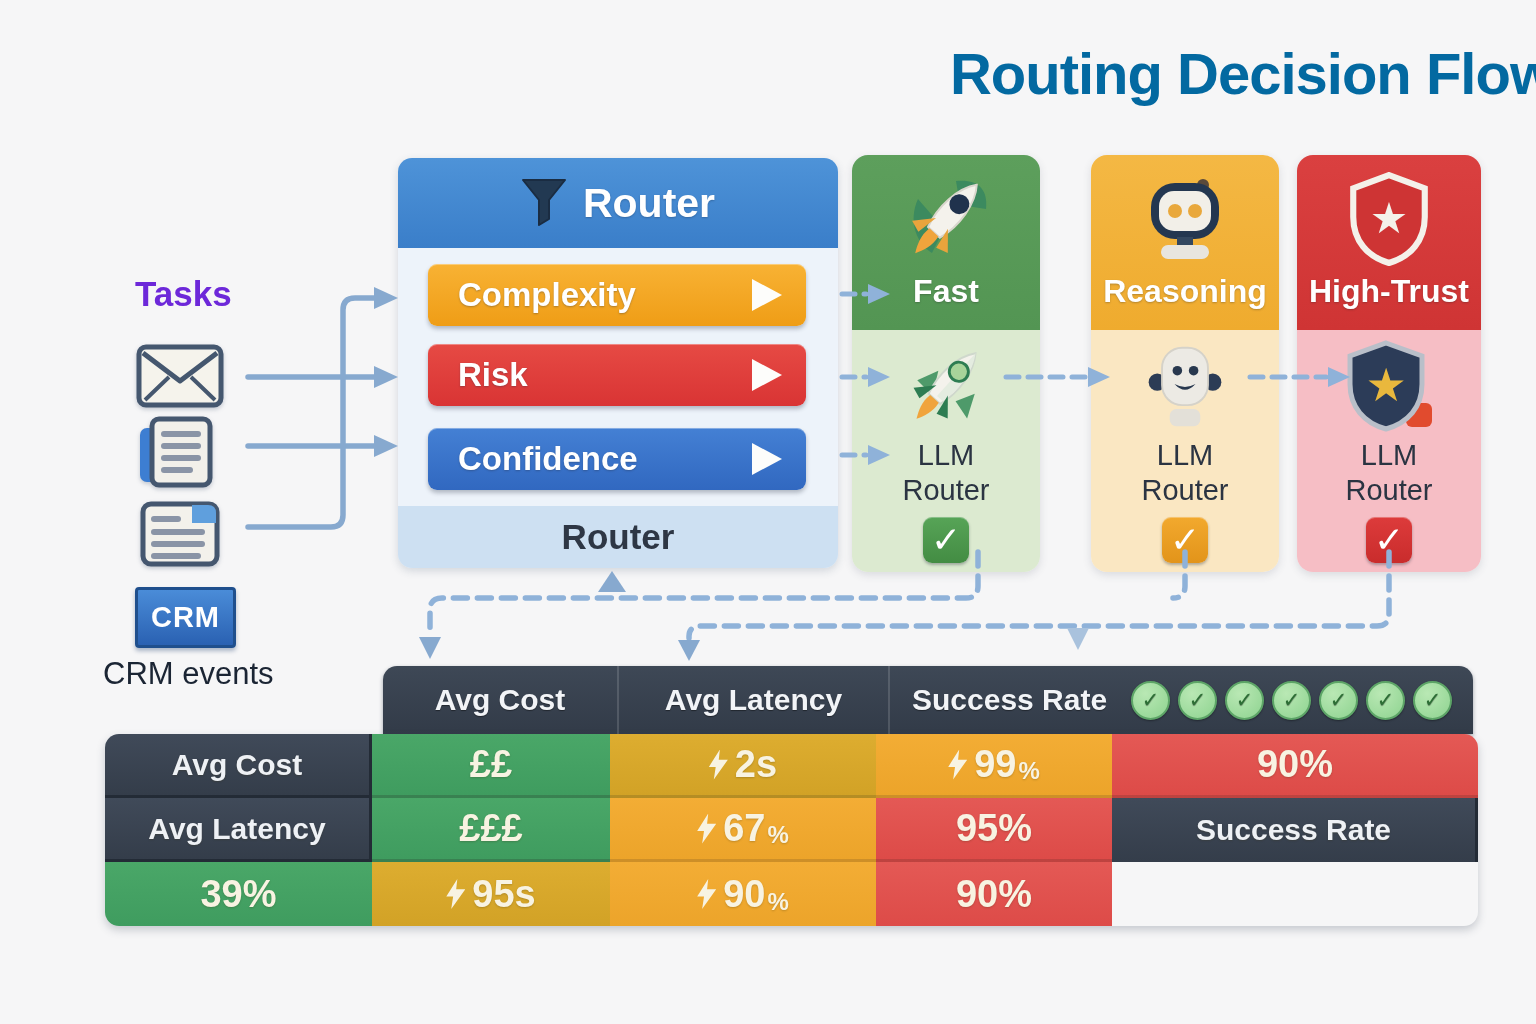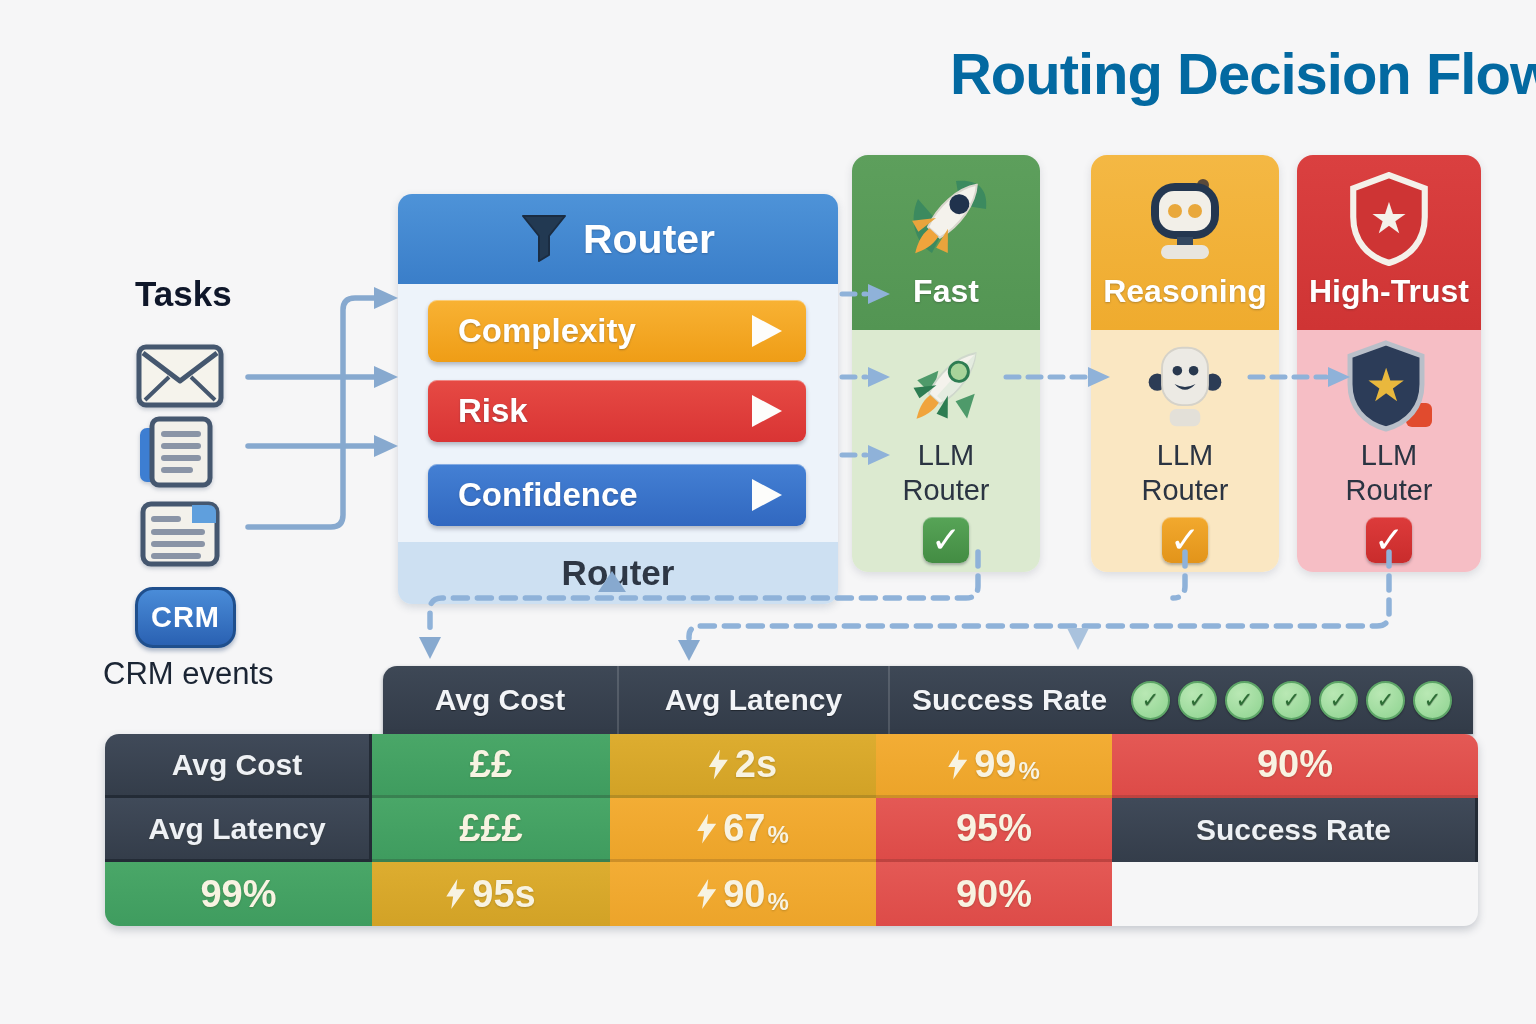--- a/index.html
+++ b/index.html
@@ -7,30 +7,30 @@
   #canvas{position:relative;width:1536px;height:1024px;background:#f6f6f7;overflow:hidden;margin:0 auto;}
 
   
   .title{position:absolute;top:40px;left:18px;width:100%;text-align:right;
     font-size:58px;font-weight:bold;color:#0369a1;letter-spacing:-1px;}
 
   
   #arrows{position:absolute;left:0;top:0;width:1536px;height:1024px;pointer-events:none;z-index:5;}
 
   
-  .tasks-heading{position:absolute;left:135px;top:274px;font-size:35px;font-weight:bold;color:#0f172a;}
+  .tasks-heading{position:absolute;left:135px;top:274px;font-size:35px;font-weight:bold;color:#6d28d9;}
   .task-icon{position:absolute;filter:drop-shadow(0 2px 2px rgba(40,60,90,.25));}
-  .crm-badge{position:absolute;left:135px;top:587px;width:95px;height:55px;border-radius:18px;
+  .crm-badge{position:absolute;left:135px;top:587px;width:95px;height:55px;border-radius:4px;
     background:linear-gradient(#4a8cd8,#2a61b2);border:3px solid #1f4f8d;box-shadow:0 3px 4px rgba(30,60,110,.35);
     display:flex;align-items:center;justify-content:center;color:#fff;font-weight:bold;font-size:29px;letter-spacing:1px;}
   .crm-caption{position:absolute;left:103px;top:656px;font-size:31px;color:#1b2534;}
 
   
   .router{position:absolute;left:398px;top:158px;width:440px;height:410px;border-radius:14px;
-    background:#edf3fa;box-shadow:0 3px 8px rgba(50,70,100,.18);z-index:2;margin-top:36px;}
+    background:#edf3fa;box-shadow:0 3px 8px rgba(50,70,100,.18);z-index:2;}
   .router-header{position:absolute;left:0;top:0;width:100%;height:90px;border-radius:14px 14px 0 0;
     background:linear-gradient(#4e93d8,#3a7ec9);display:flex;align-items:center;justify-content:center;gap:16px;}
   .router-header-label{color:#fff;font-size:41px;font-weight:bold;text-shadow:0 1px 2px rgba(20,40,70,.3);}
   .criteria-bar{position:absolute;left:30px;width:378px;height:62px;border-radius:9px;
     display:flex;align-items:center;box-shadow:0 3px 4px rgba(40,50,70,.3), inset 0 1px 0 rgba(255,255,255,.35);}
   .bar-complexity{top:106px;background:linear-gradient(#f8b234,#ef9d16);}
   .bar-risk{top:186px;background:linear-gradient(#e64a44,#d93434);}
   .bar-confidence{top:270px;background:linear-gradient(#4480d4,#3168c0);}
   .criteria-label{color:#fff;font-size:33px;font-weight:bold;padding-left:30px;text-shadow:0 1px 2px rgba(40,50,70,.35);}
   .play-tri{position:absolute;right:24px;width:30px;height:32px;background:#fdfdfb;
@@ -330,21 +330,21 @@
         <span class="bolt"></span>
         <span>67</span>
         <span class="pct-small">%</span>
       </div>
     <div class="cell cell-red">
         <span>95%</span>
       </div>
 
     <div class="cell cell-label row-last">Success Rate</div>
     <div class="cell cell-green row-last">
-        <span>99%</span>
+        <span>39%</span>
       </div>
     <div class="cell cell-yellow row-last">
         <span class="bolt"></span>
         <span>95s</span>
       </div>
     <div class="cell cell-orange row-last">
         <span class="bolt"></span>
         <span>90</span>
         <span class="pct-small">%</span>
       </div>

